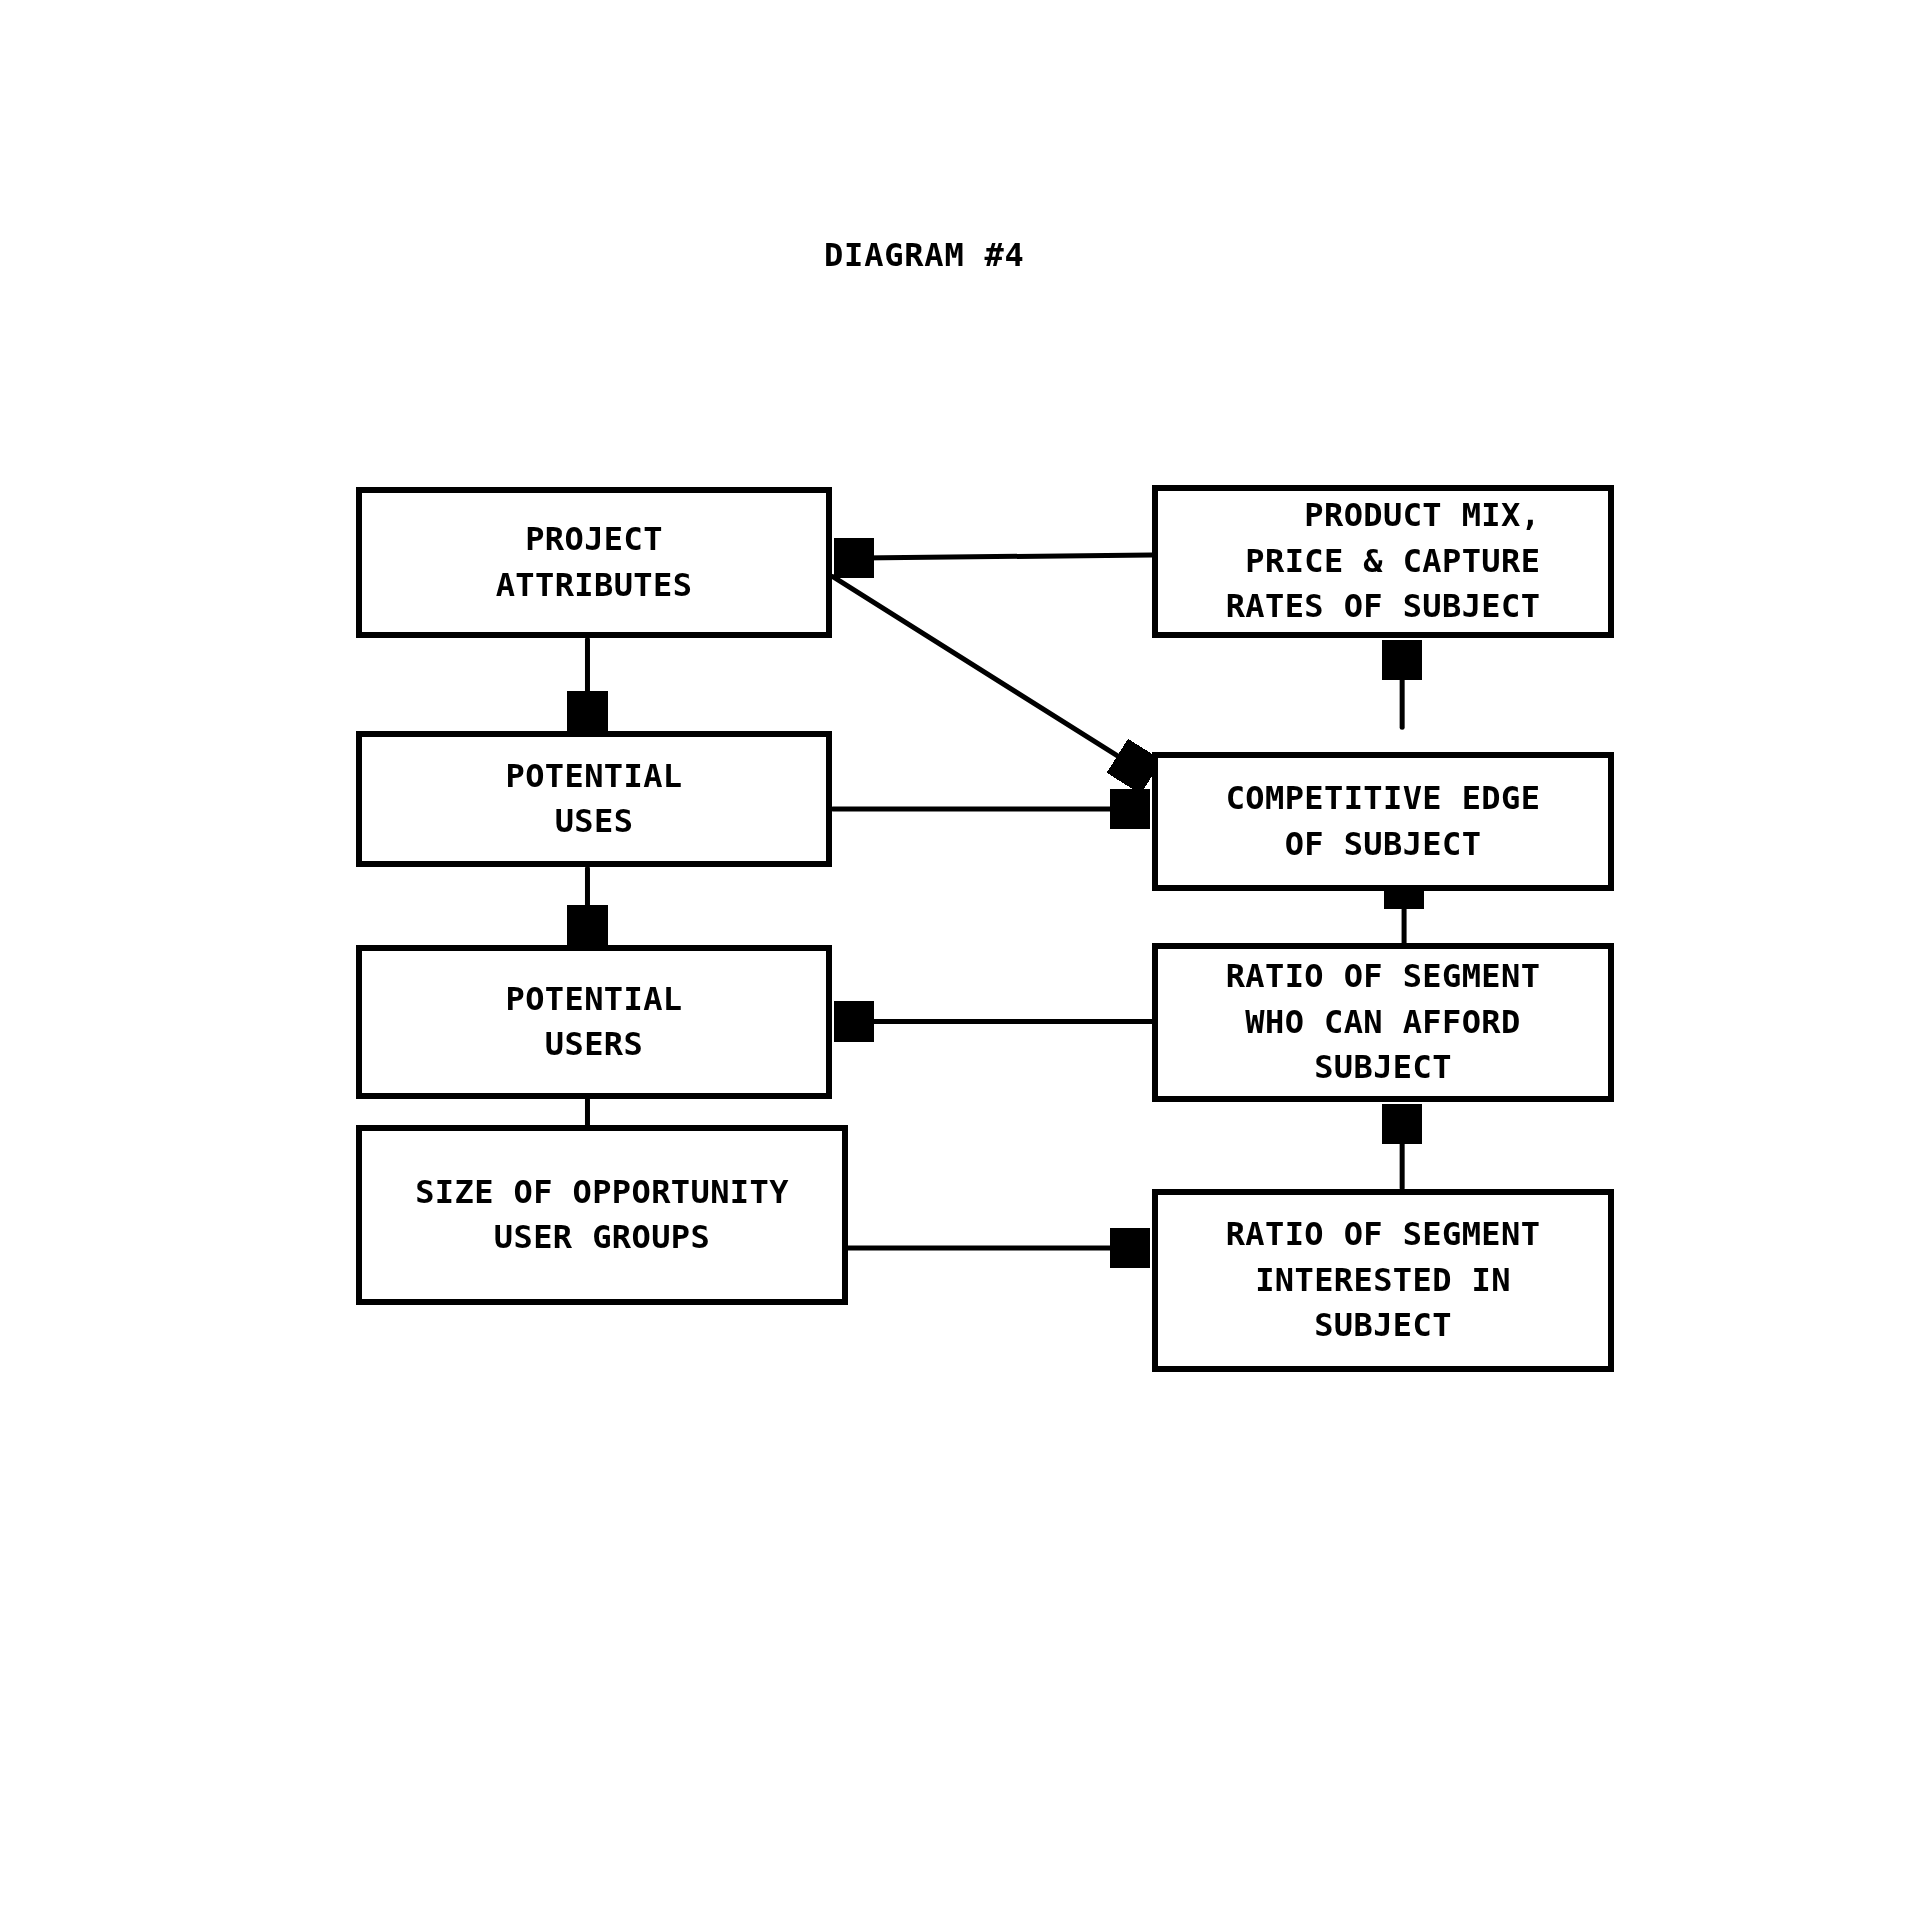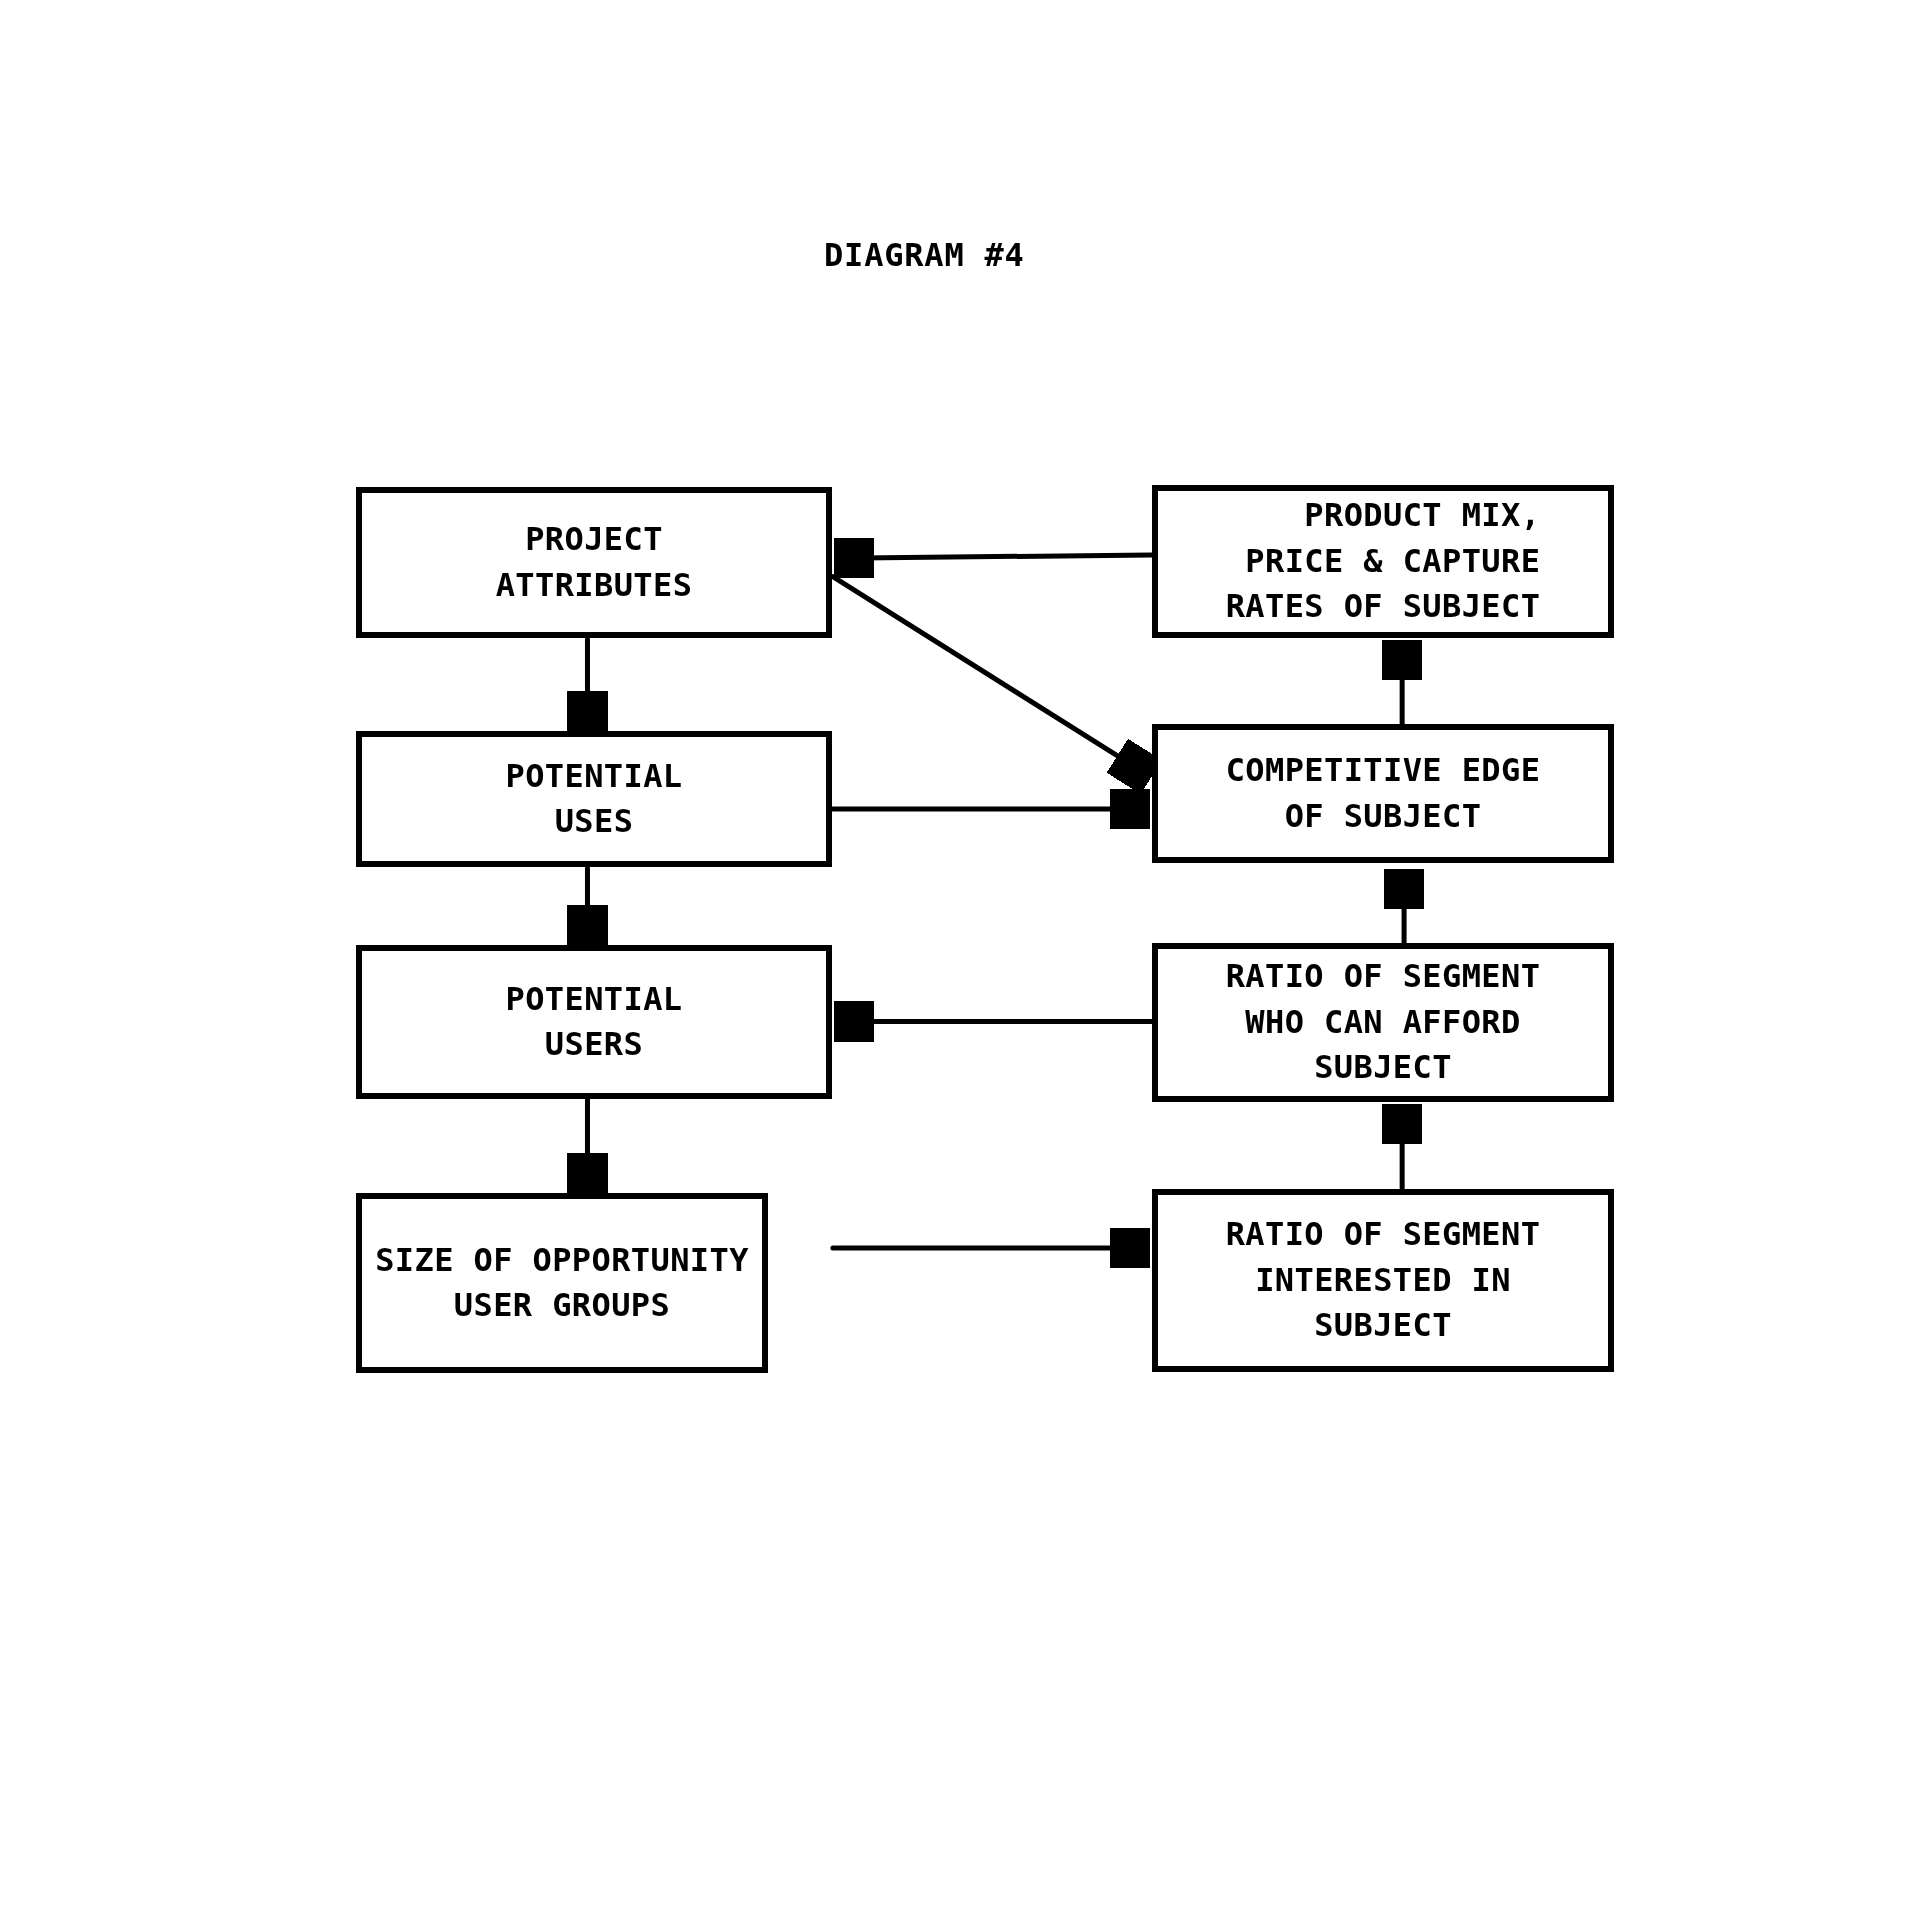--- a/index.html
+++ b/index.html
@@ -38,24 +38,24 @@
     font-size: 32px;
     font-weight: bold;
     line-height: 1.42;
     letter-spacing: 0.4px;
     white-space: pre-line;
   }
   
   .box-project-attributes        { left: 356px;  top: 487px; width: 476px; height: 151px; justify-content: center; }
   .box-potential-uses            { left: 356px;  top: 731px; width: 476px; height: 136px; }
   .box-potential-users           { left: 356px;  top: 945px; width: 476px; height: 154px; }
-  .box-size-of-opportunity       { left: 356px;  top: 1193px; width: 412px; height: 180px; }
+  .box-size-of-opportunity       { left: 356px;  top: 1125px; width: 492px; height: 180px; }
   
   .box-product-mix               { left: 1152px; top: 485px; width: 462px; height: 153px; text-align: right; }
-  .box-competitive-edge          { left: 1152px; top: 724px; width: 462px; height: 139px; }
+  .box-competitive-edge          { left: 1152px; top: 752px; width: 462px; height: 139px; }
   .box-ratio-afford              { left: 1152px; top: 943px; width: 462px; height: 159px; }
   .box-ratio-interested          { left: 1152px; top: 1189px; width: 462px; height: 183px; }
 
   .connector-layer {
     position: absolute;
     left: 0;
     top: 0;
     width: 1923px;
     height: 2491px;
     pointer-events: none;

